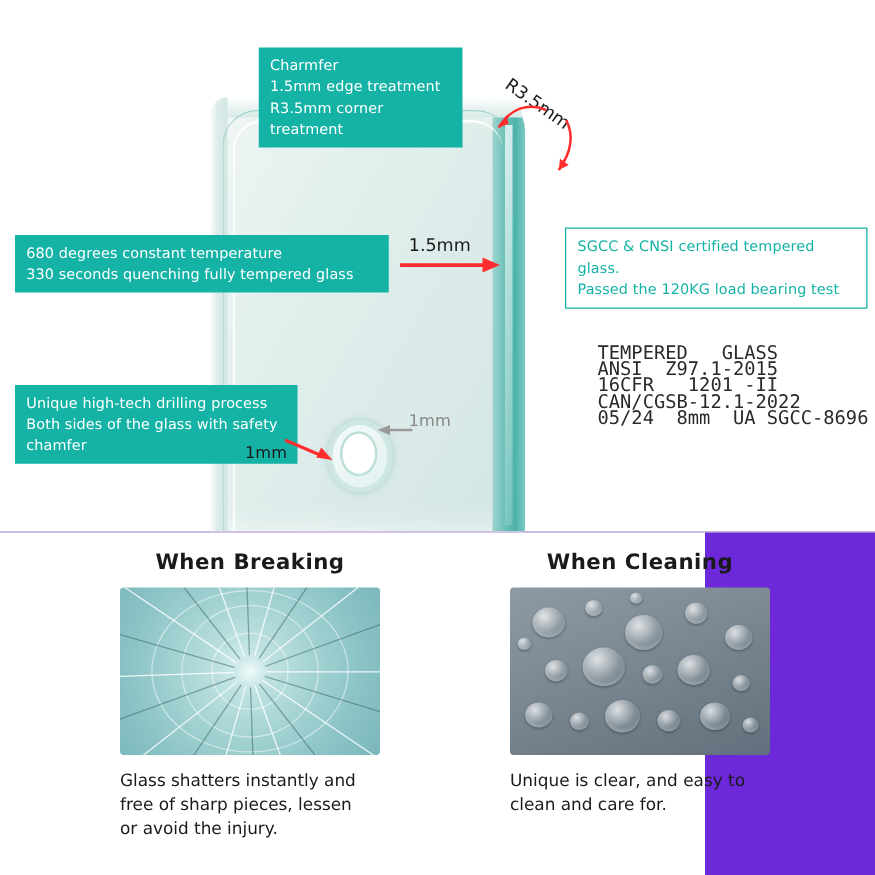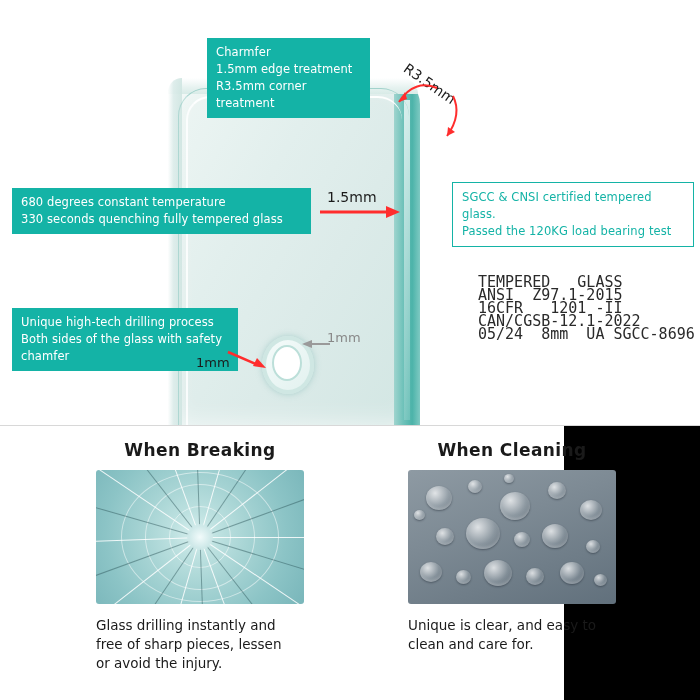--- a/index.html
+++ b/index.html
@@ -11,21 +11,21 @@
     width: 700px;
     height: 700px;
     font-family: "DejaVu Sans", sans-serif;
     overflow: hidden;
     position: relative;
   }
   #root {
     position: relative;
     width: 700px;
     height: 700px;
-    background: #000000;
+    background: #6d28d9;
   }
 
   
   .top-area {
     position: absolute;
     left: 0; top: 0;
     width: 700px; height: 425px;
     background: #ffffff;
     overflow: hidden;
   }
@@ -364,21 +364,21 @@
         <div class="crack" style="transform:rotate(214deg)"></div>
         <div class="crack dark" style="transform:rotate(232deg)"></div>
         <div class="crack" style="transform:rotate(250deg)"></div>
         <div class="crack dark" style="transform:rotate(268deg)"></div>
         <div class="crack" style="transform:rotate(286deg)"></div>
         <div class="crack dark" style="transform:rotate(304deg)"></div>
         <div class="crack" style="transform:rotate(322deg)"></div>
         <div class="crack dark" style="transform:rotate(340deg)"></div>
         <div class="core"></div>
       </div>
-      <div class="panel-caption">Glass drilling instantly and
+      <div class="panel-caption">Glass shatters instantly and
 free of sharp pieces, lessen
 or avoid the injury.</div>
     </div>
 
     <div class="panel" id="panel-cleaning">
       <div class="panel-title">When Cleaning</div>
       <div class="panel-img droplets">
         <div class="drop" style="left:18px;top:16px;width:26px;height:24px"></div>
         <div class="drop" style="left:60px;top:10px;width:14px;height:13px"></div>
         <div class="drop" style="left:92px;top:22px;width:30px;height:28px"></div>

